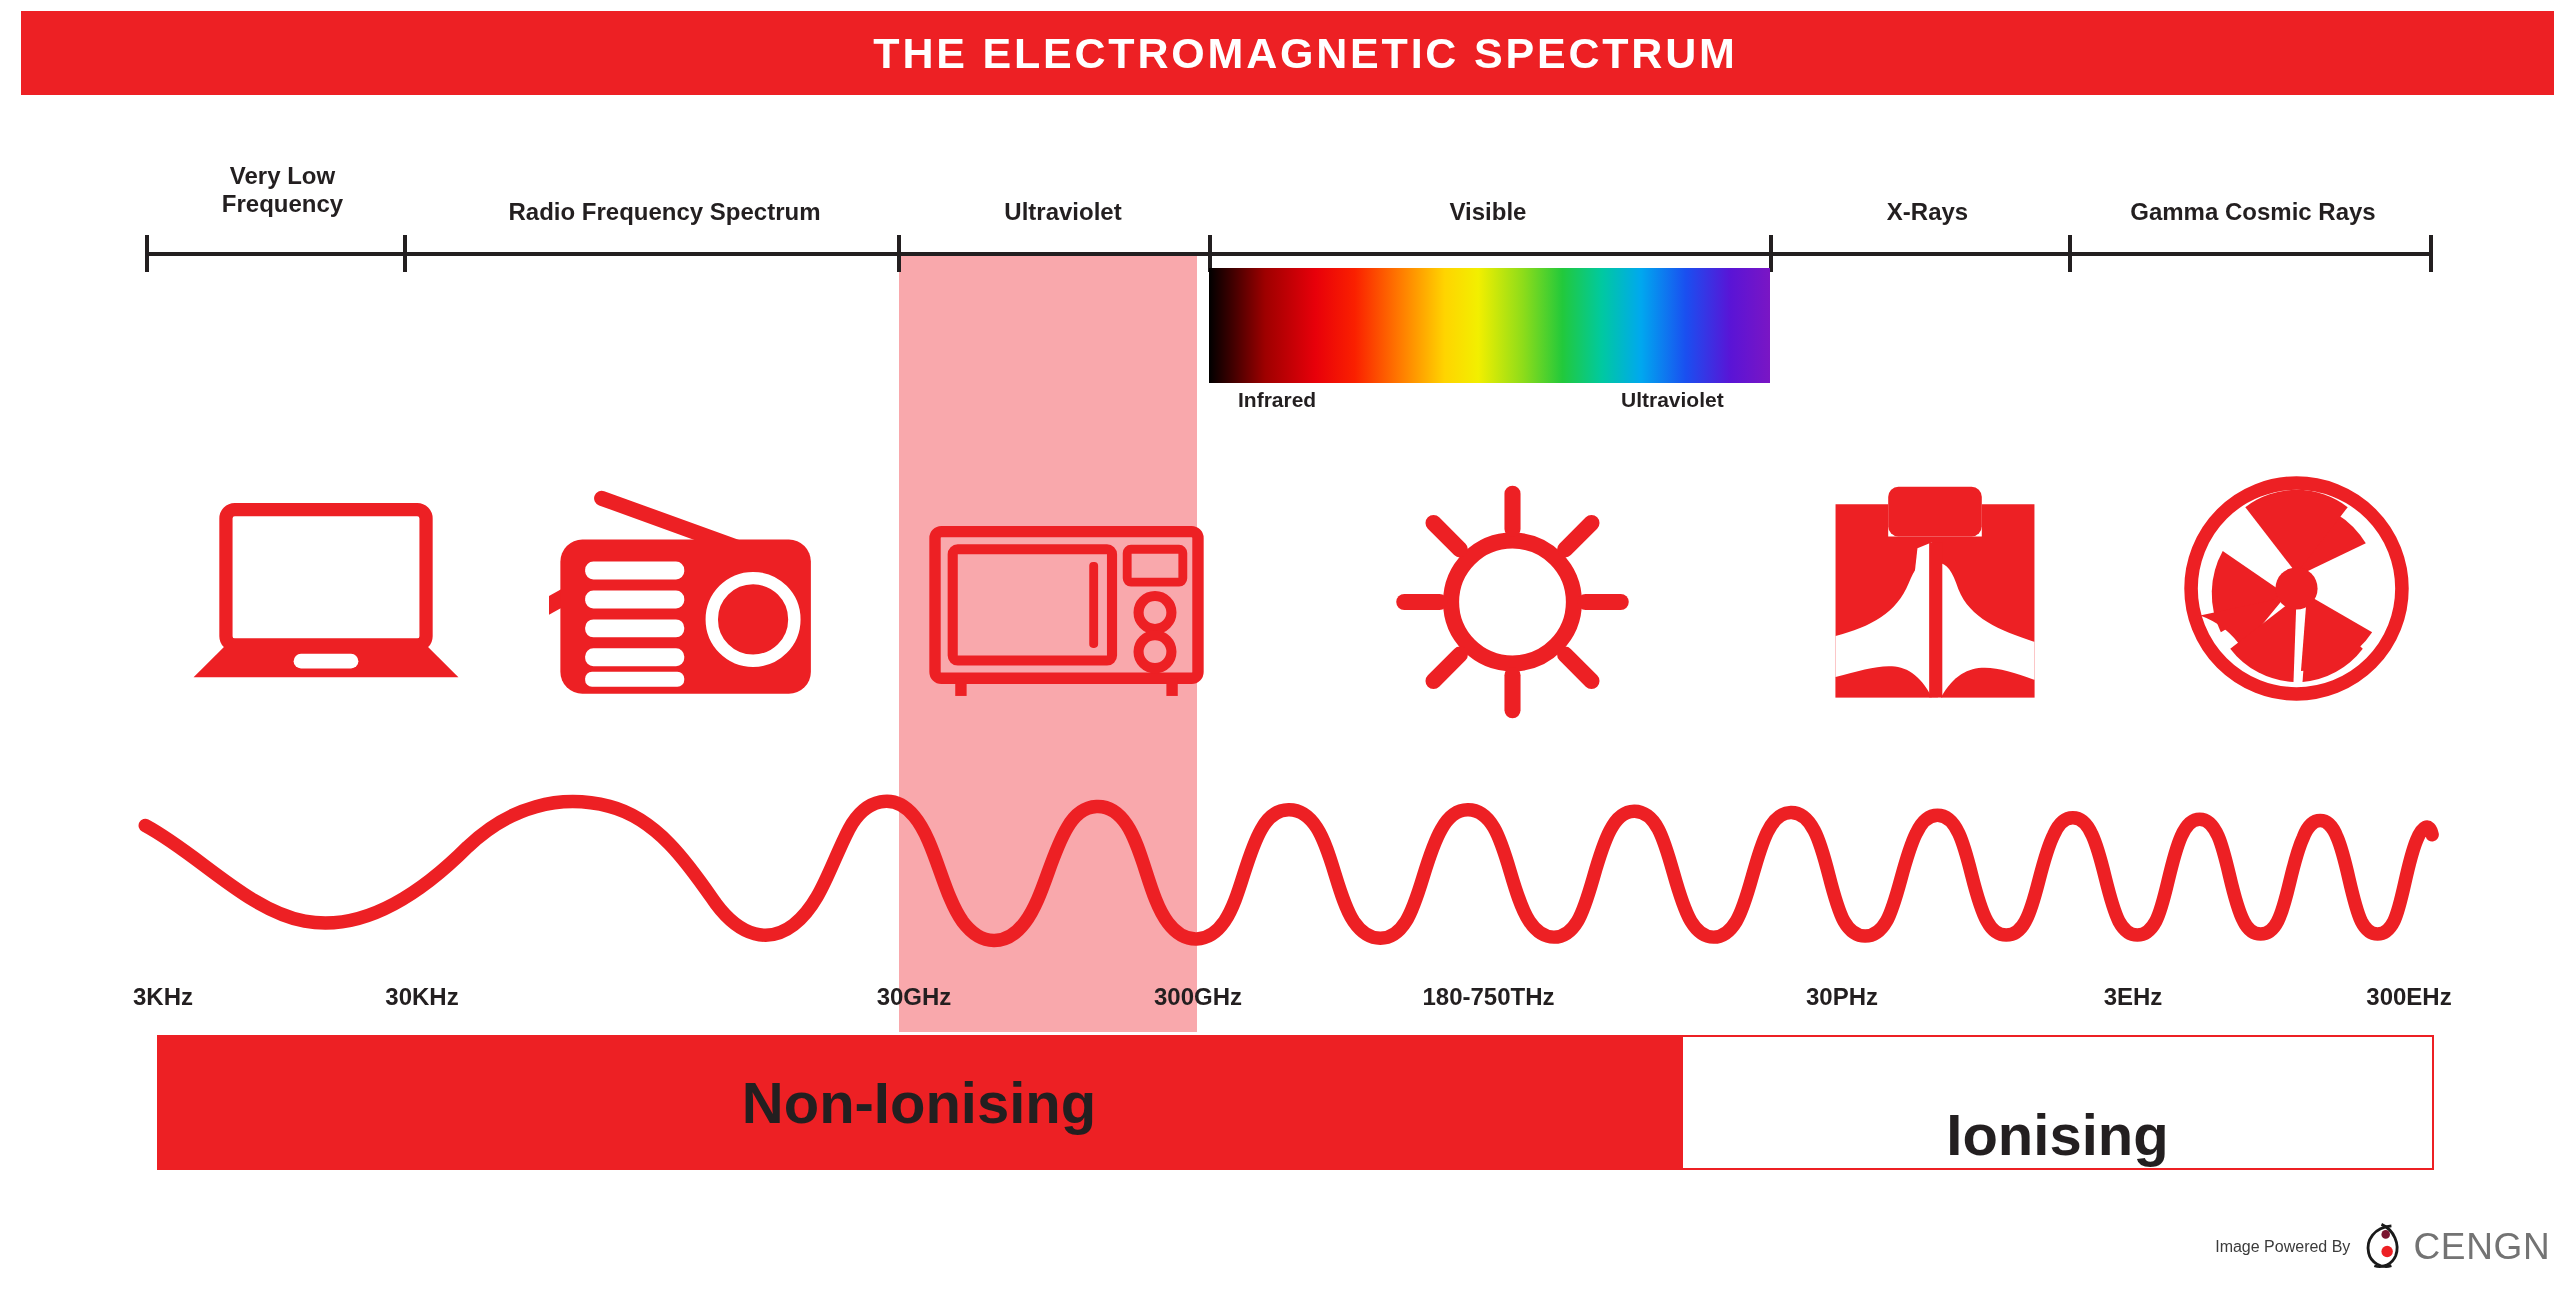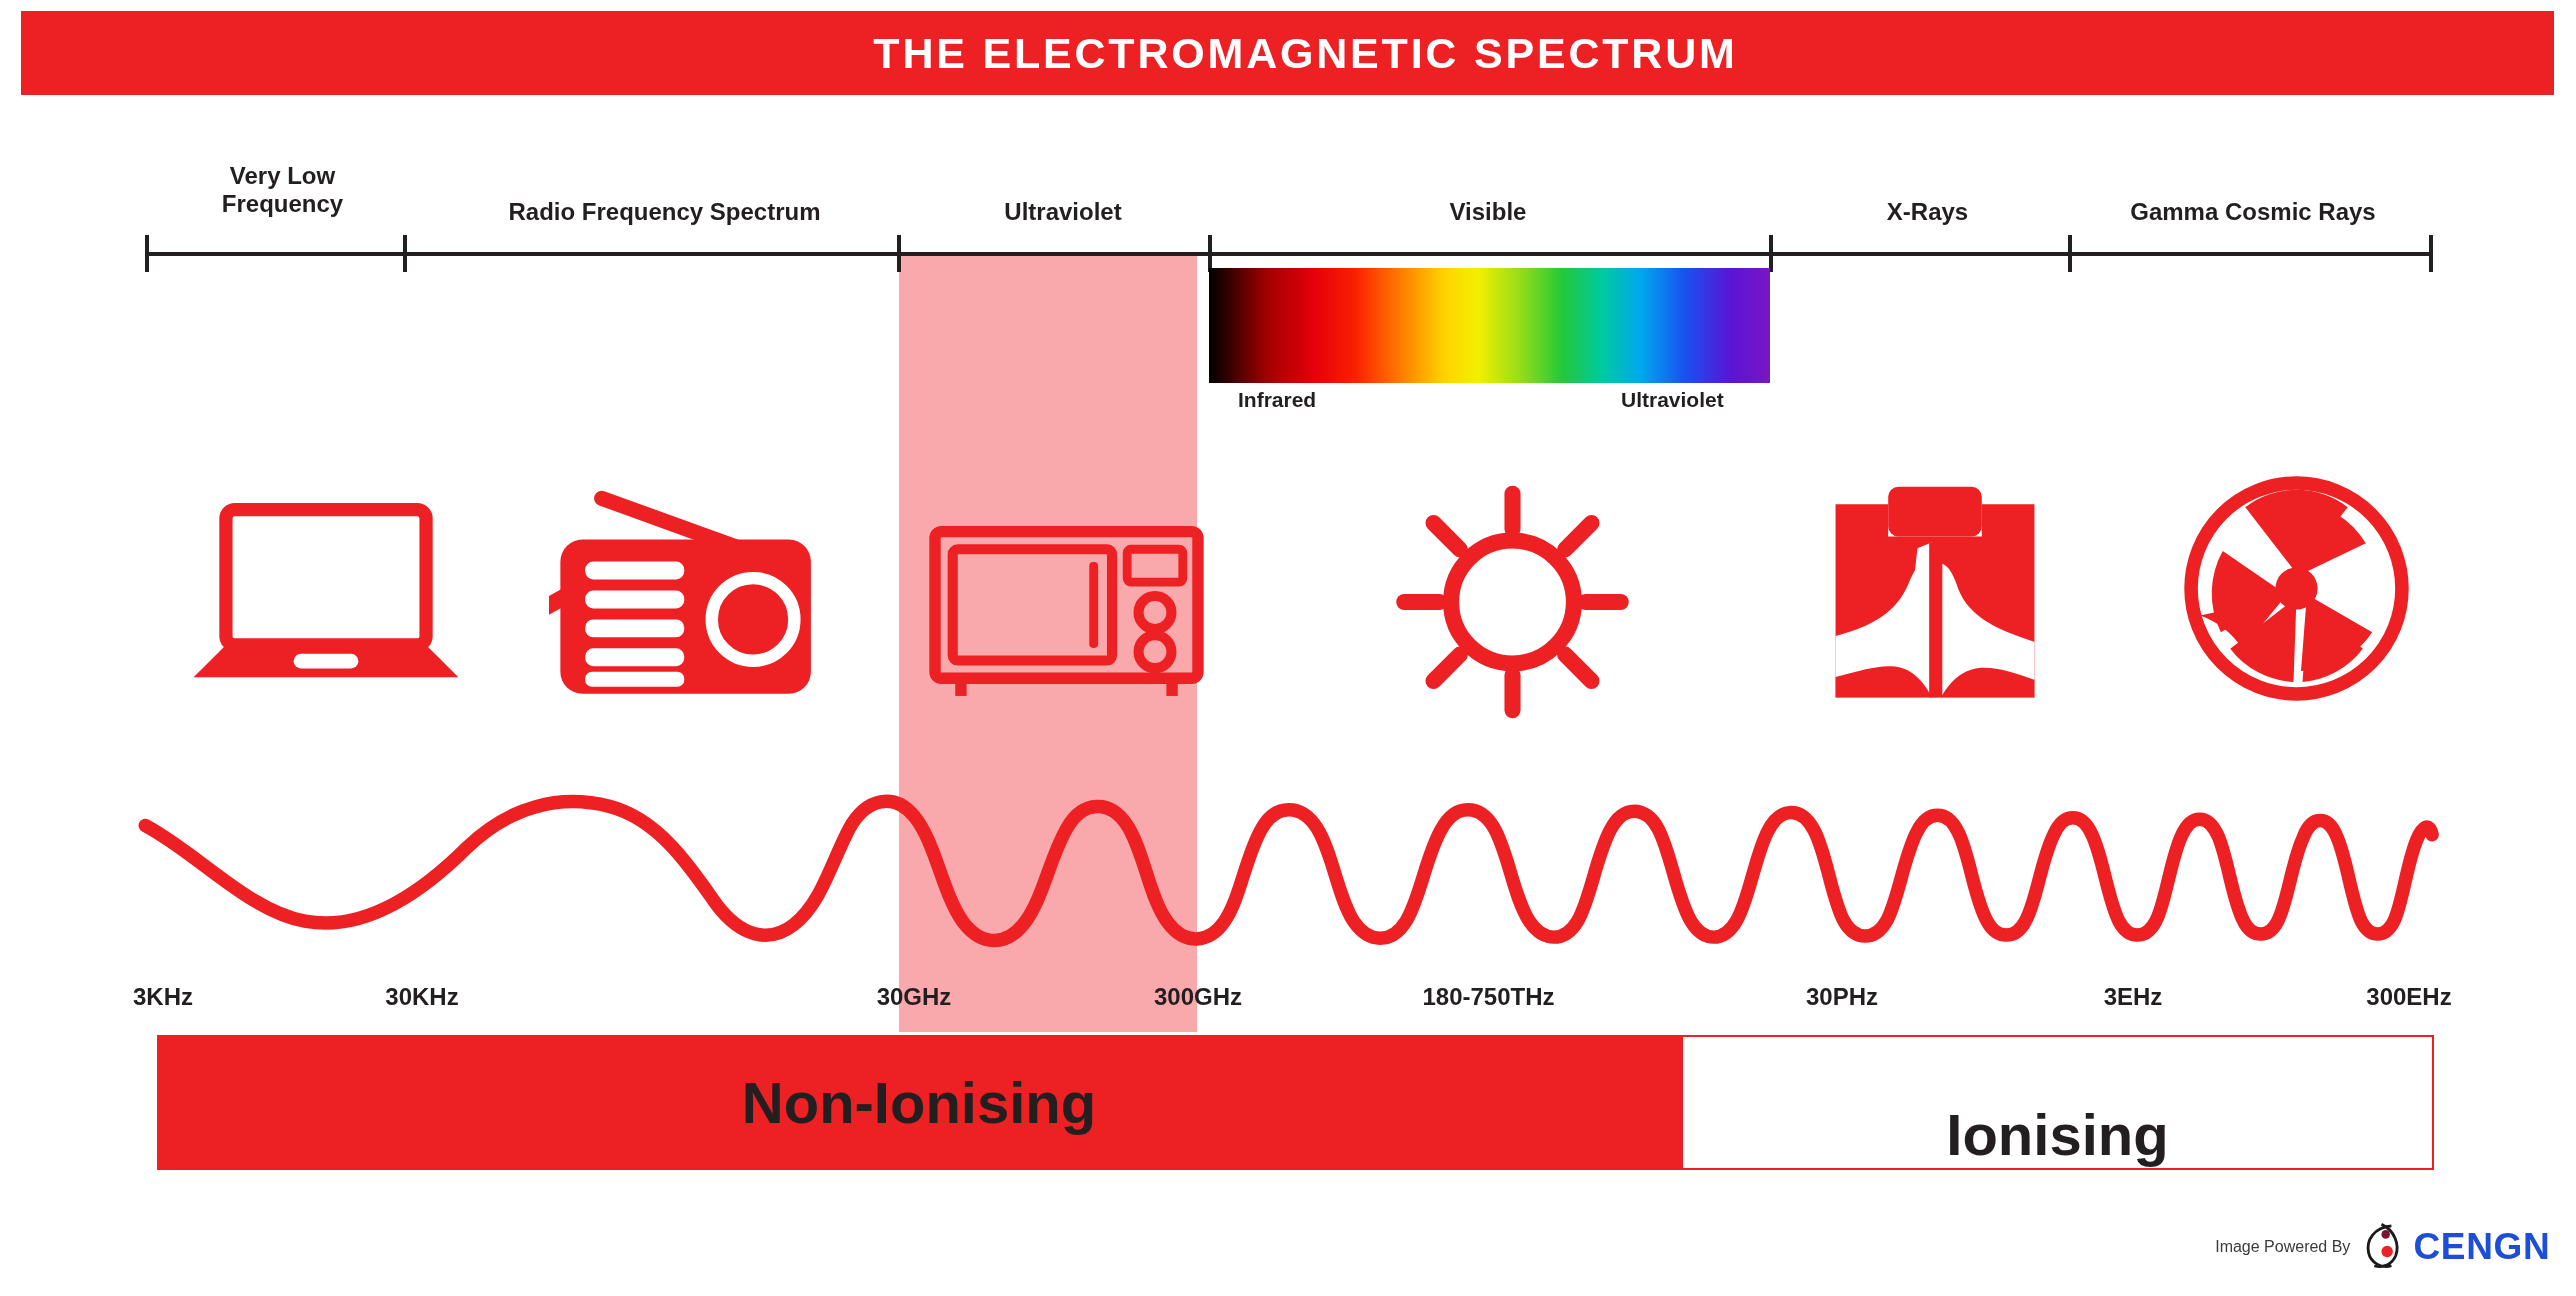--- a/index.html
+++ b/index.html
@@ -181,22 +181,22 @@
     align-items: center;
     gap: 10px;
   }
   .footer-text {
     font-size: 16px;
     color: #3b3b3b;
     white-space: nowrap;
   }
   .footer-logo-text {
     font-size: 37px;
-    font-weight: bold;
-    color: #1d4ed8;
+    font-weight: normal;
+    color: #737373;
     letter-spacing: 0.7px;
     margin-left: -7px;
     text-align: right;
   }
 </style>
 </head>
 <body>
 
 <div id="stage">
 

